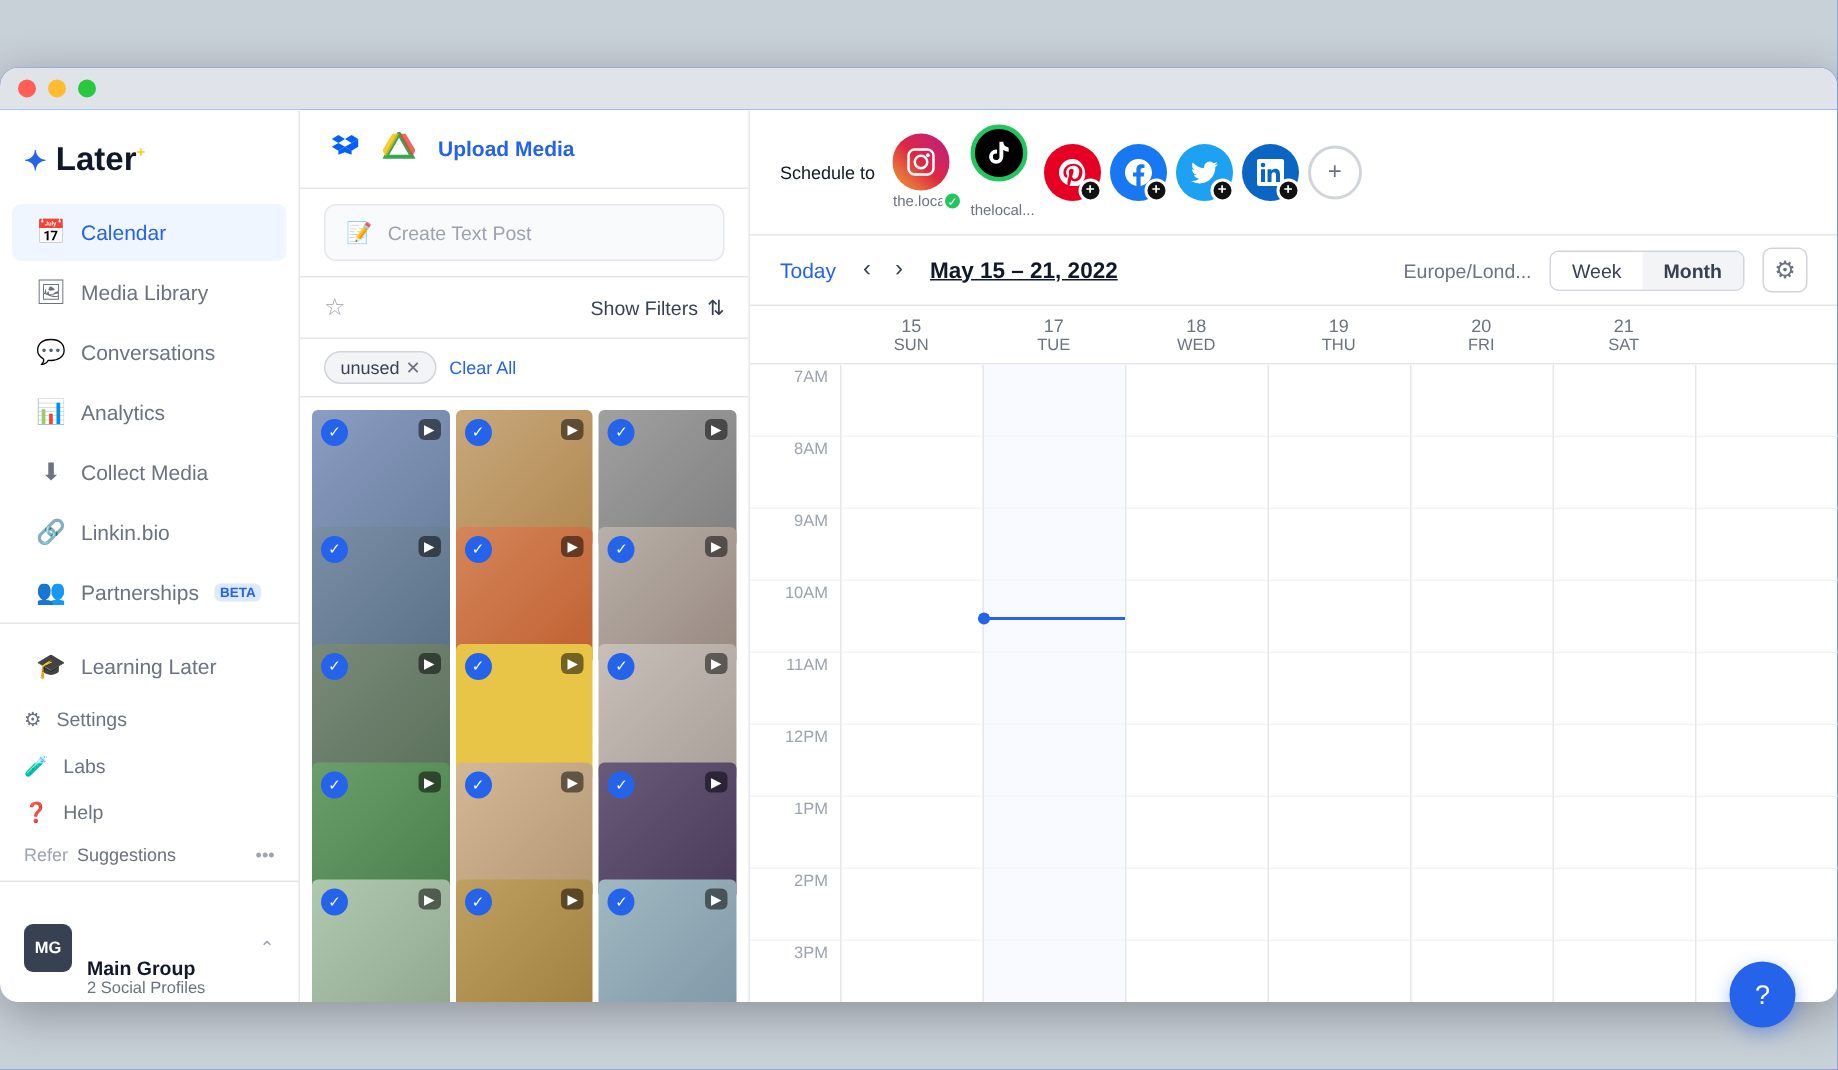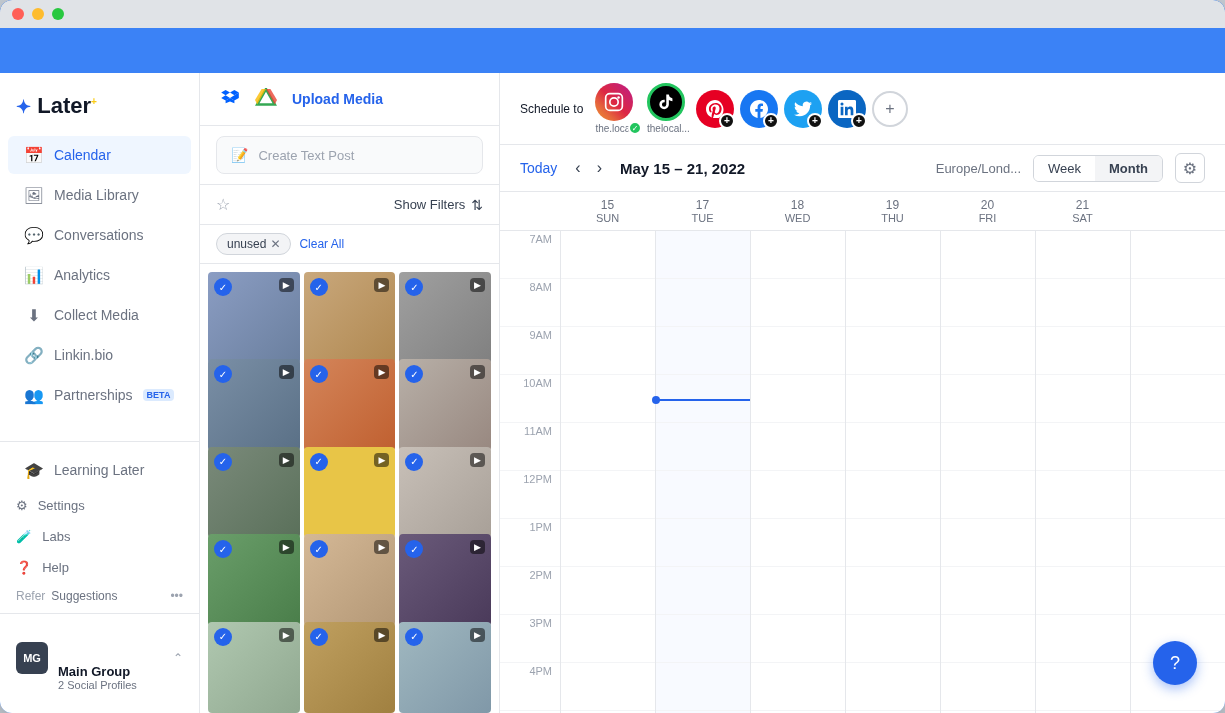--- a/index.html
+++ b/index.html
@@ -1,18 +1,18 @@
 <!DOCTYPE html>
 <html><head>
   <meta charset="utf-8">
   <style>
     * { box-sizing: border-box; margin: 0; padding: 0; }
     body { font-family: -apple-system, BlinkMacSystemFont, 'Segoe UI', sans-serif; background: #c8d0d8; display: flex; justify-content: center; align-items: center; min-height: 100vh; }
     
-    .window { width: 1225px; height: 713px; background: #3b82f6; border-radius: 12px; overflow: hidden; box-shadow: 0 8px 32px rgba(0,0,0,0.3); display: flex; flex-direction: column; gap: 45px; }
+    .window { width: 1225px; height: 623px; background: #3b82f6; border-radius: 12px; overflow: hidden; box-shadow: 0 8px 32px rgba(0,0,0,0.3); display: flex; flex-direction: column; }
     
     .titlebar { height: 28px; background: #e0e3e7; display: flex; align-items: center; padding: 0 12px; gap: 8px; border-radius: 12px 12px 0 0; }
     .titlebar-btn { width: 12px; height: 12px; border-radius: 50%; }
     .titlebar-btn.close { background: #ff5f57; }
     .titlebar-btn.minimize { background: #febc2e; }
     .titlebar-btn.maximize { background: #28c840; }
     
     .app { display: flex; flex: 1; overflow: hidden; }
     
     
@@ -76,21 +76,21 @@
     .social-icons { display: flex; align-items: center; gap: 6px; flex: 1; }
     .social-icon-wrap { position: relative; cursor: pointer; }
     .social-avatar { width: 36px; height: 36px; border-radius: 50%; overflow: hidden; background: #e5e7eb; display: flex; align-items: center; justify-content: center; font-size: 11px; }
     .social-badge { position: absolute; bottom: -2px; right: -2px; width: 16px; height: 16px; border-radius: 50%; background: #000; display: flex; align-items: center; justify-content: center; color: white; font-size: 8px; border: 2px solid white; }
     .social-add { width: 36px; height: 36px; border-radius: 50%; border: 2px solid #d1d5db; display: flex; align-items: center; justify-content: center; color: #6b7280; font-size: 16px; cursor: pointer; }
     
     .cal-nav { display: flex; align-items: center; gap: 12px; border-bottom: 1px solid #e5e7eb; padding: 8px 20px; }
     .today-btn { color: #2563eb; font-size: 14px; font-weight: 500; cursor: pointer; }
     .nav-arrows { display: flex; gap: 4px; }
     .nav-arrow { background: none; border: none; color: #374151; cursor: pointer; font-size: 16px; padding: 2px 6px; }
-    .date-range { font-size: 15px; font-weight: 600; color: #111827; flex: 1; }
+    .date-range { font-size: 15px; font-weight: 600; color: #111827; flex: 1; text-decoration: underline; }
     .timezone { color: #6b7280; font-size: 13px; }
     .view-toggle { display: flex; border: 1px solid #d1d5db; border-radius: 6px; overflow: hidden; }
     .view-btn { padding: 5px 14px; font-size: 13px; cursor: pointer; border: none; background: #fff; color: #374151; }
     .view-btn.active { background: #f3f4f6; font-weight: 600; }
     .settings-btn { width: 30px; height: 30px; border: 1px solid #d1d5db; border-radius: 6px; display: flex; align-items: center; justify-content: center; cursor: pointer; color: #6b7280; }
     
     
     .cal-grid { flex: 1; overflow-y: auto; display: flex; flex-direction: column; }
     .cal-days-header { display: grid; grid-template-columns: 60px repeat(7, 1fr); border-bottom: 1px solid #e5e7eb; background: #fff; }
     .cal-day-header { text-align: center; padding: 6px 4px; font-size: 12px; color: #6b7280; font-weight: 500; }
@@ -338,21 +338,21 @@
               <div class="social-badge" style="background:#22c55e;width:14px;height:14px;bottom:-1px;right:-1px;">✓</div>
               <div style="font-size:10px;color:#6b7280;text-align:center;margin-top:2px;">the.local...</div>
             </div>
 
             <div class="social-icon-wrap">
               <div class="social-avatar tiktok-bg" style="width:38px;height:38px;border-radius:50%;display:flex;align-items:center;justify-content:center;border:3px solid #22c55e;">
                 <svg width="18" height="18" viewBox="0 0 24 24" fill="white">
                   <path d="M19.59 6.69a4.83 4.83 0 01-3.77-4.25V2h-3.45v13.67a2.89 2.89 0 01-2.88 2.5 2.89 2.89 0 01-2.89-2.89 2.89 2.89 0 012.89-2.89c.28 0 .54.04.79.1V9.01a6.27 6.27 0 00-.79-.05 6.34 6.34 0 00-6.34 6.34 6.34 6.34 0 006.34 6.34 6.34 6.34 0 006.33-6.34V9.35a8.16 8.16 0 004.77 1.52V7.41a4.85 4.85 0 01-1-.72z"></path>
                 </svg>
               </div>
-              <div style="font-size:10px;color:#6b7280;text-align:center;margin-top:2px;">thelocal...</div>
+              <div style="font-size:10px;color:#6b7280;text-align:center;margin-top:14px;">thelocal...</div>
             </div>
 
             <div class="social-icon-wrap">
               <div style="width:38px;height:38px;border-radius:50%;background:#e60023;display:flex;align-items:center;justify-content:center;">
                 <svg width="18" height="18" viewBox="0 0 24 24" fill="white">
                   <path d="M12 0C5.37 0 0 5.37 0 12c0 5.08 3.14 9.44 7.63 11.22-.1-.96-.2-2.43.04-3.47.22-.93 1.45-6.15 1.45-6.15s-.37-.74-.37-1.83c0-1.72.99-3 2.5-3 1.18 0 1.75.89 1.75 1.95 0 1.19-.76 2.97-1.15 4.62-.33 1.38.69 2.5 2.04 2.5 2.45 0 4.1-3.16 4.1-6.88 0-2.83-1.9-4.93-5.34-4.93-3.88 0-6.28 2.9-6.28 6.14 0 1.11.32 1.9.83 2.51.23.27.26.38.18.7-.06.23-.2.79-.26 1.01-.08.32-.34.44-.62.32-1.74-.71-2.56-2.62-2.56-4.77 0-3.54 2.99-7.8 8.96-7.8 4.8 0 7.95 3.5 7.95 7.25 0 4.98-2.75 8.66-6.82 8.66-1.36 0-2.65-.73-3.09-1.56l-.84 3.23c-.3 1.14-.9 2.28-1.44 3.17.86.26 1.77.4 2.71.4 6.63 0 12-5.37 12-12S18.63 0 12 0z"></path>
                 </svg>
               </div>
               <div style="position:absolute;bottom:-1px;right:-1px;width:16px;height:16px;border-radius:50%;background:#111;border:2px solid white;display:flex;align-items:center;justify-content:center;color:white;font-size:10px;font-weight:700;">+</div>
             </div>

